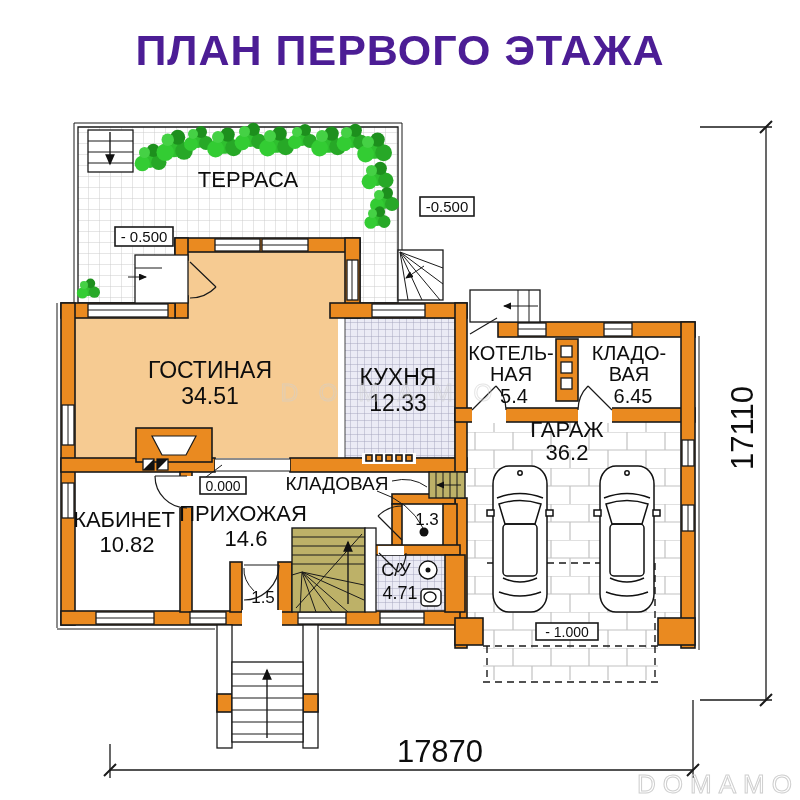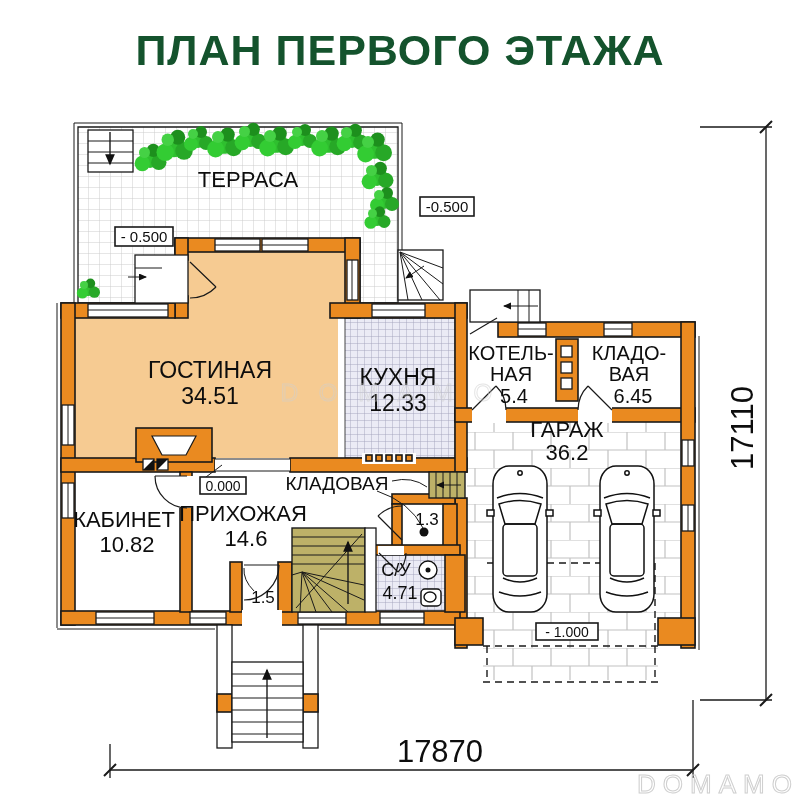--- a/index.html
+++ b/index.html
@@ -1,19 +1,19 @@
 <!DOCTYPE html>
 <html style="--wall: #EA8A20; --living: #F6CB92; --stairs: #BDB168; --tile: #EBEBF5; --plant: #2FBF2F; --watermark: #cfcfcf;"><head>
 <meta charset="utf-8">
 <style>
   html,body{margin:0;padding:0;background:#fff;}
   #page{position:relative;width:800px;height:800px;background:#fff;overflow:hidden;
         font-family:"Liberation Sans",sans-serif;}
   #title{position:absolute;left:0;right:0;top:26px;text-align:center;
-         font-size:43px;font-weight:bold;color:#14532d;letter-spacing:1px;}
+         font-size:43px;font-weight:bold;color:#4c1d95;letter-spacing:1px;}
   svg{position:absolute;left:0;top:0;}
   .lbl{font-family:"Liberation Sans",sans-serif;fill:#0d0d0d;}
   .wall{fill:var(--wall,#EA8A20);stroke:#1a1a1a;stroke-width:1.6;}
   .winrect{fill:#fff;stroke:#1a1a1a;stroke-width:1.3;}
   .thin{stroke:#1a1a1a;stroke-width:1;fill:none;}
   .med{stroke:#1a1a1a;stroke-width:1.4;fill:none;}
   .door{stroke:#1a1a1a;stroke-width:1.2;fill:none;}
   .dash{stroke:#1a1a1a;stroke-width:1.4;fill:none;stroke-dasharray:7 5;}
   .floor-living{fill:var(--living,#F6CB92);}
   .stair{fill:var(--stairs,#BDB168);stroke:#1a1a1a;stroke-width:1.4;}

